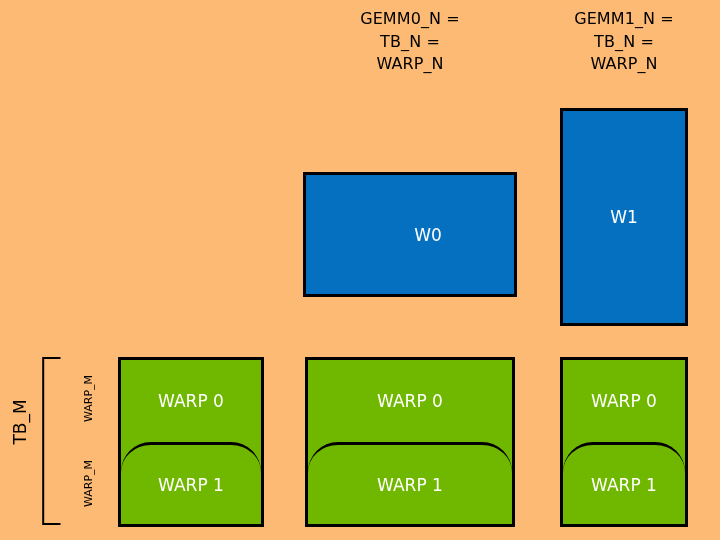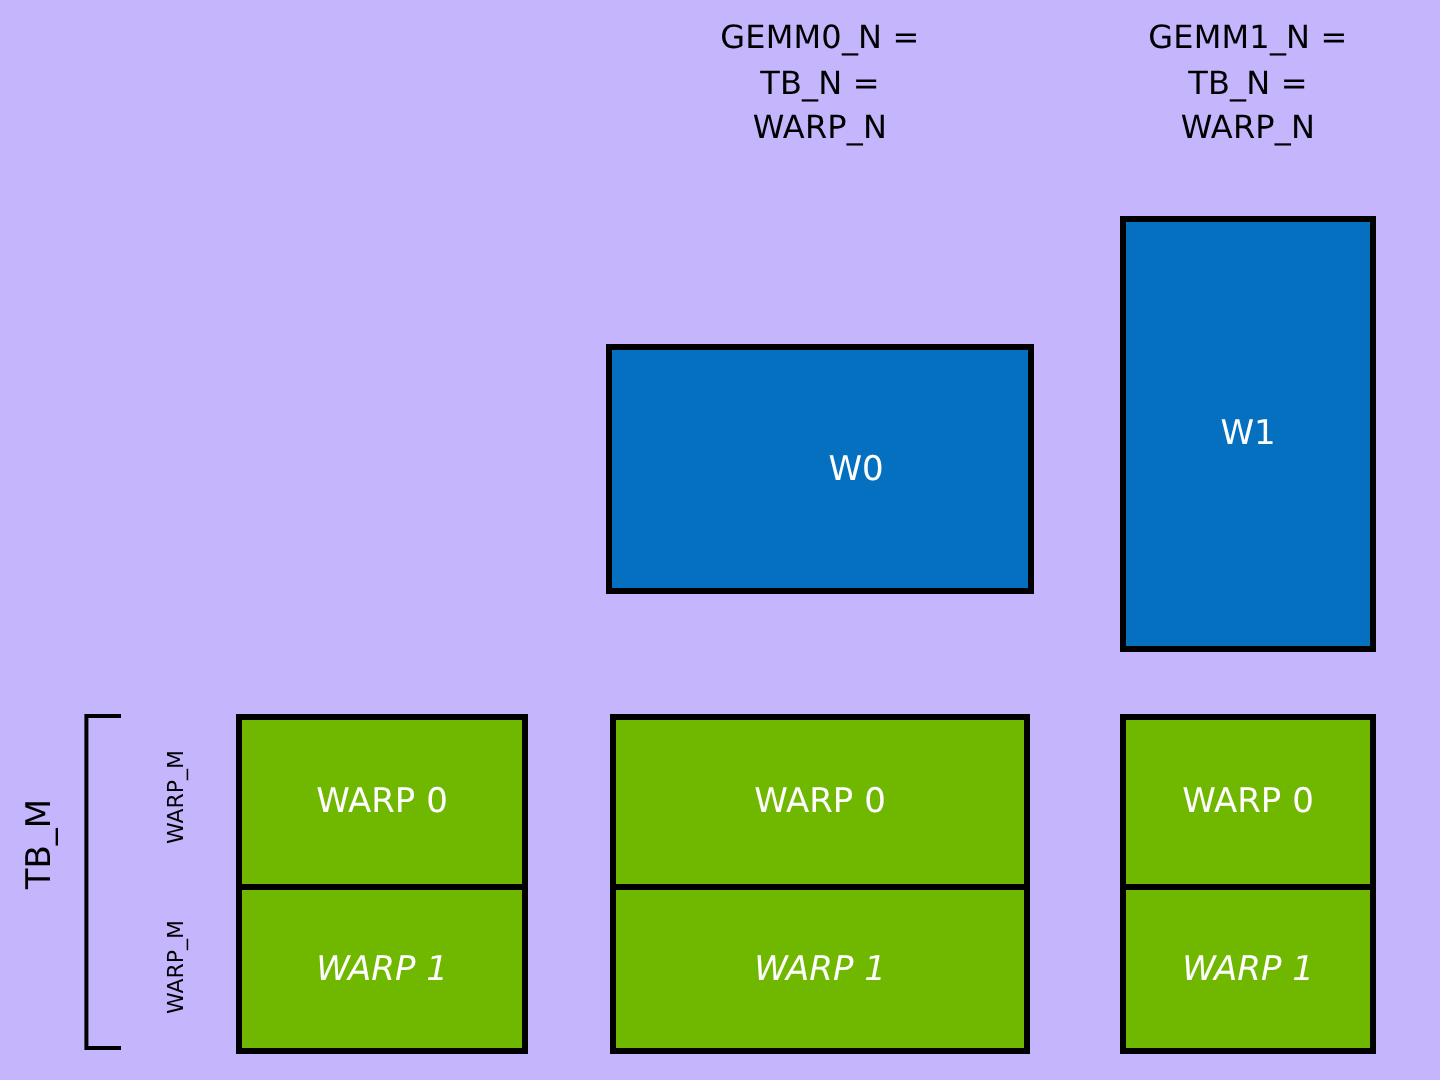--- a/index.html
+++ b/index.html
@@ -14,21 +14,21 @@
     position: relative;
     overflow: hidden;
     font-family: "DejaVu Sans", "Liberation Sans", sans-serif;
     color: #000000;
   }
   #canvas {
     position: absolute;
     left: 0; top: 0;
     width: 720px;
     height: 540px;
-    background: #c4b5fd;
+    background: #fdba74;
   }
   
   .col-header {
     position: absolute;
     text-align: center;
     font-size: 16px;
     line-height: 1.42;
     color: #000000;
     white-space: pre;
     letter-spacing: 0.1px;
@@ -66,24 +66,24 @@
 
   .green-cell {
     flex: 1 1 50%;
     background: #70b800;
     display: flex;
     align-items: center;
     justify-content: center;
     color: #ffffff;
     font-size: 17px;
     box-sizing: border-box;
+    border-radius: 30px;
   }
   .green-cell.divider-top {
     border-top: 3px solid #000000;
-    font-style: italic;
   }
 
   
   #tb-m-label {
     position: absolute;
     left: -20px;
     top: 412px;
     width: 80px;
     text-align: center;
     font-size: 17px;

